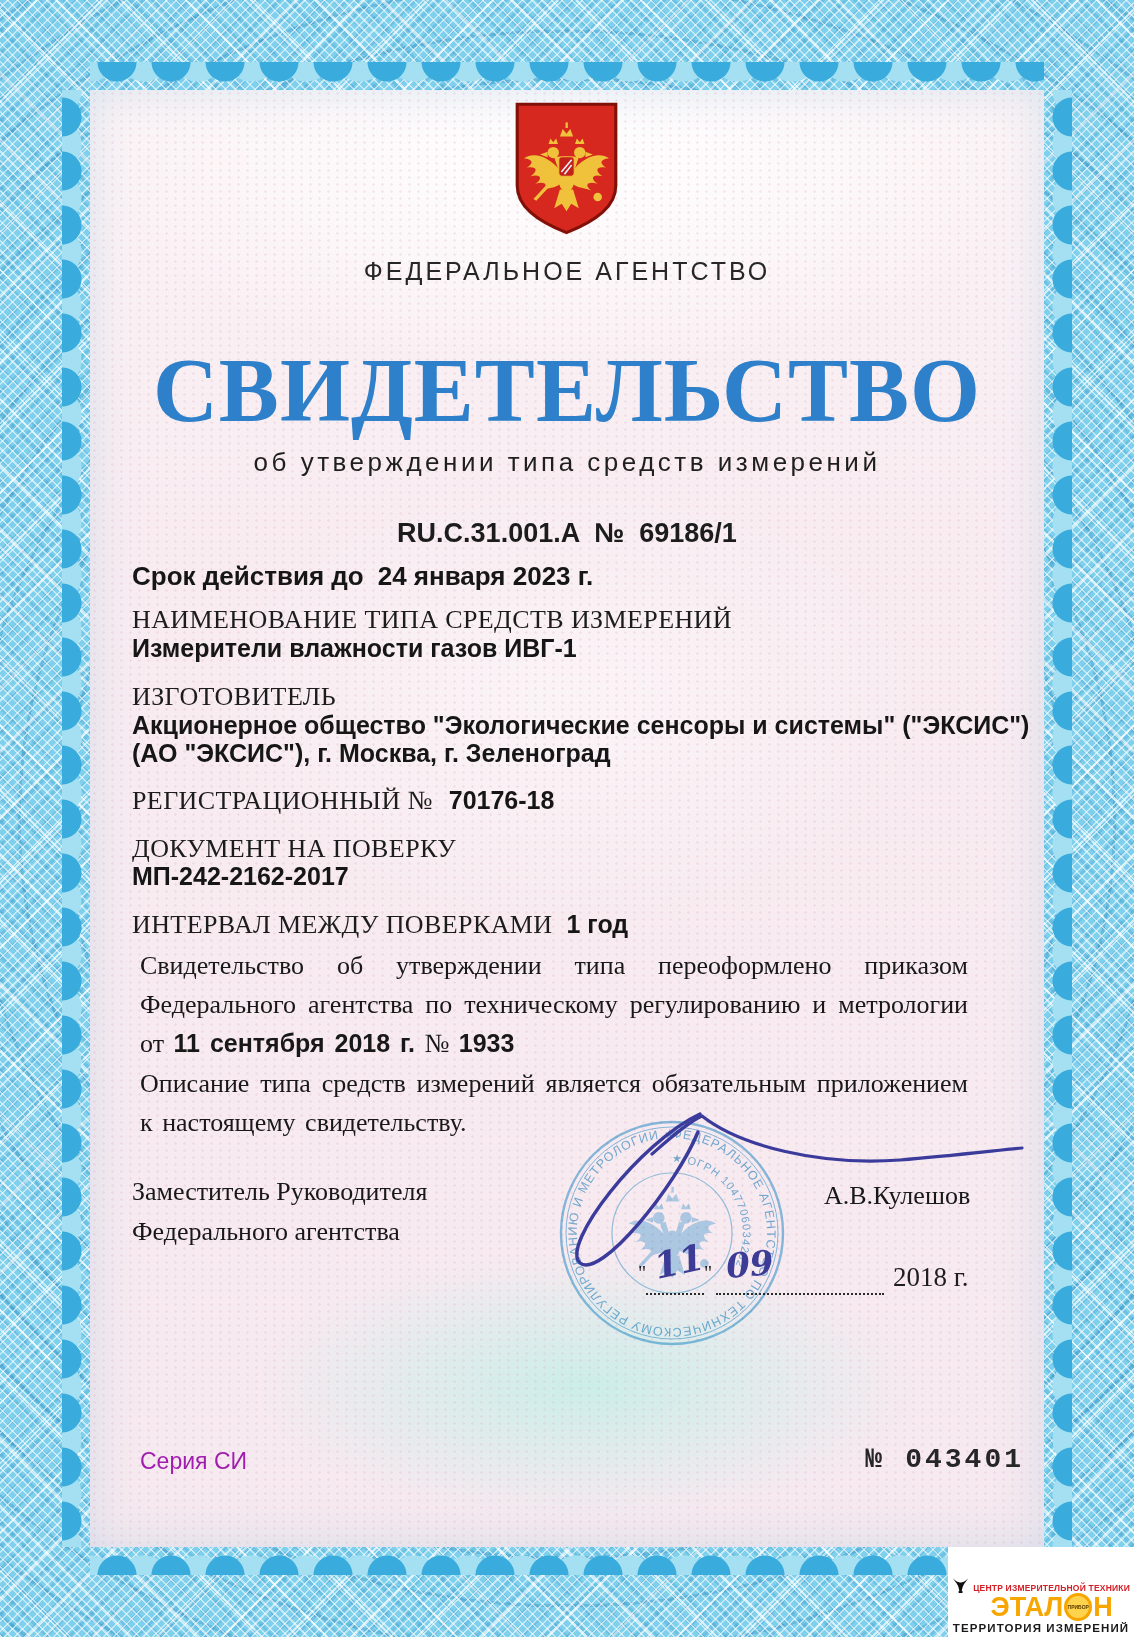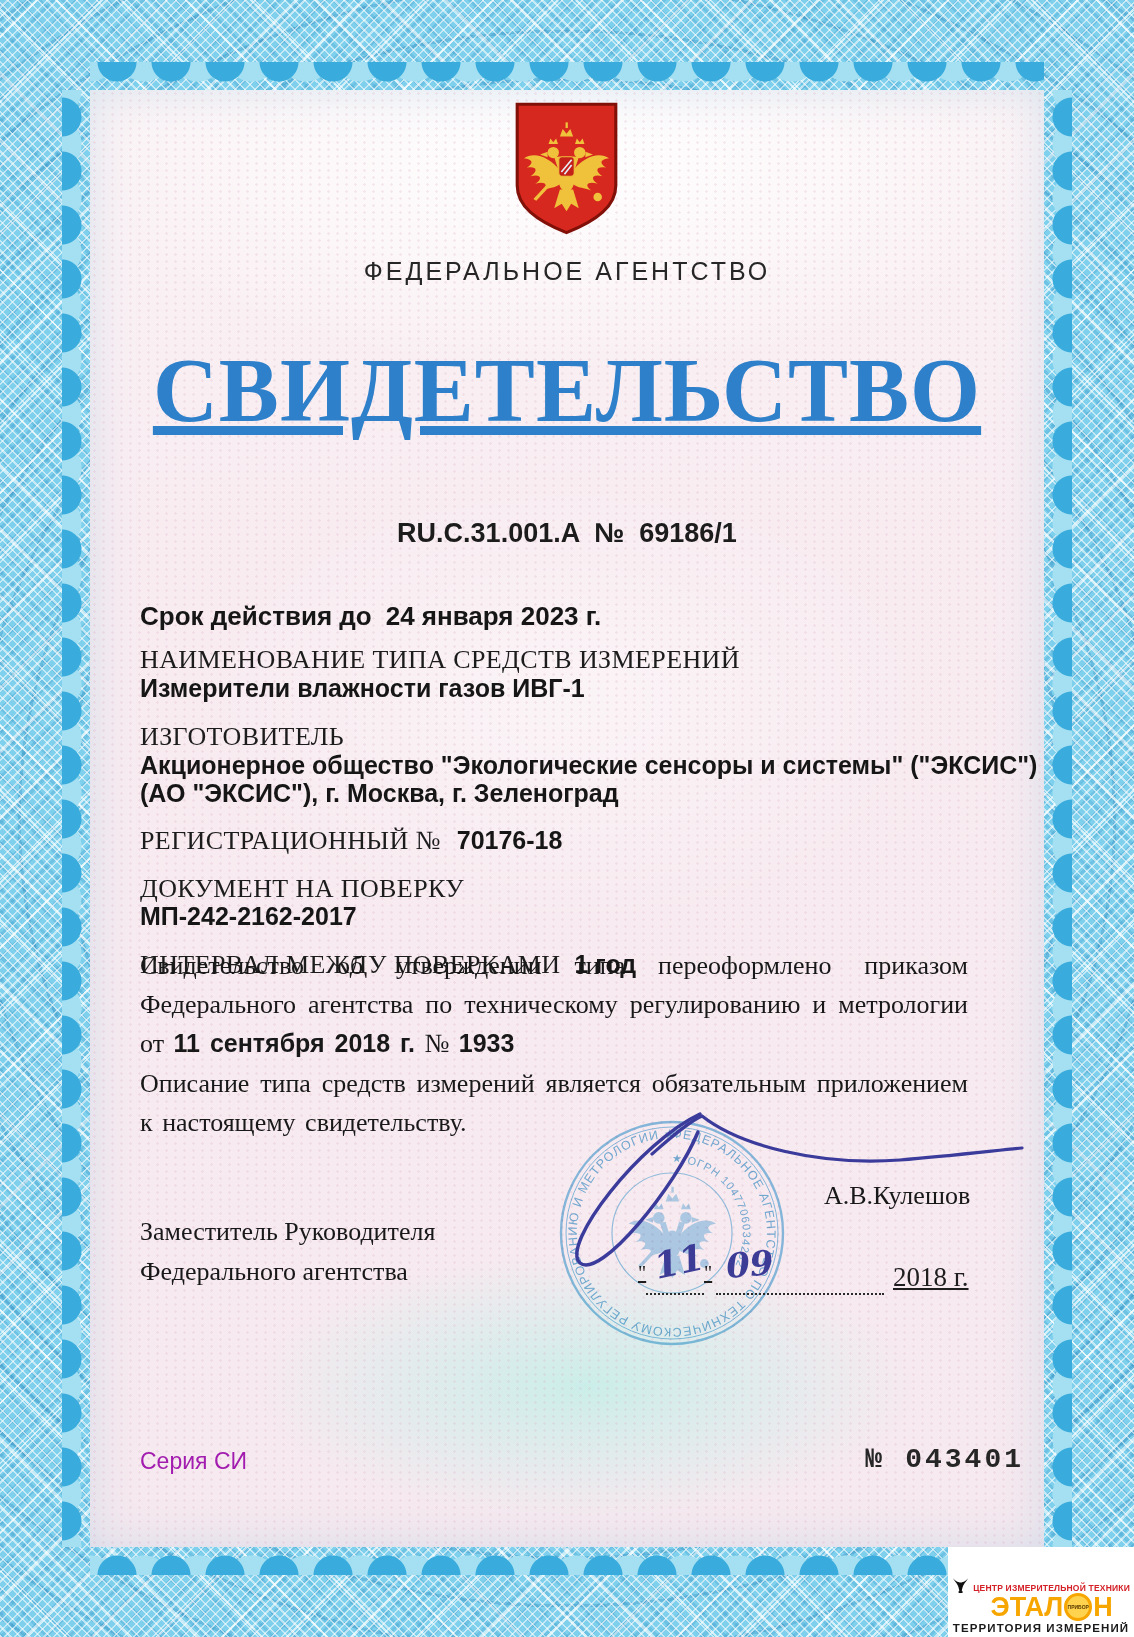--- a/index.html
+++ b/index.html
@@ -38,29 +38,29 @@
      radial-gradient(ellipse 520px 320px at 50% 42%, rgba(255,255,255,.45), rgba(255,255,255,0) 70%),
      linear-gradient(180deg,#fbf4f6 0%,#f8ecf1 30%,#f6e9ef 100%);
      box-shadow: inset 0 0 46px rgba(130,185,220,.28);}
   .paper::before{content:"";position:absolute;inset:0;background-image:
      radial-gradient(circle, rgba(216,165,190,.22) 1px, rgba(216,165,190,0) 1.5px);
      background-size:9px 7px;pointer-events:none;}
   
   .abs{position:absolute;}
   .center{left:0;right:0;text-align:center;}
   .sans{font-family:"Liberation Sans","DejaVu Sans",sans-serif;}
-  .serif{font-family:"Liberation Serif","DejaVu Serif",serif;text-decoration:underline;}
+  .serif{font-family:"Liberation Serif","DejaVu Serif",serif;}
   .bs{font-family:"Liberation Sans","DejaVu Sans",sans-serif;font-weight:bold;}
   .agency{top:254px;font-size:25px;letter-spacing:3px;color:#262626;line-height:34px;
           font-family:"Liberation Sans","DejaVu Sans",sans-serif;}
   .main-title{top:346px;font-size:90px;font-weight:bold;color:#2d80c9;letter-spacing:1px;line-height:1;}
   .subtitle{top:447px;font-size:26px;letter-spacing:3.5px;color:#1f1f1f;
             font-family:"Liberation Sans","DejaVu Sans",sans-serif;}
   .numline{top:518px;font-size:27px;white-space:pre;color:#1c1c1c;}
-  .leftcol{left:140px;margin-top:40px;}
+  .leftcol{left:132px;}
   .lbl{font-size:26px;letter-spacing:.4px;color:#1c1c1c;}
   .val{font-size:25px;color:#161616;}
   .para{position:absolute;left:140px;width:828px;font-size:26px;line-height:39px;
         text-align:justify;word-spacing:3px;color:#181818;margin:0;}
   .signer{font-size:26px;line-height:40px;color:#181818;}
   .hand{position:absolute;font-style:italic;font-weight:bold;color:#3c3c96;
         font-family:"DejaVu Serif","Liberation Serif",serif;}
   .dots{position:absolute;border-bottom:2px dotted #2a2a2a;height:0;}
   .blanknum{font-family:"Liberation Mono","DejaVu Sans Mono",monospace;font-weight:bold;
             font-size:28px;letter-spacing:3px;color:#262626;}
@@ -121,20 +121,21 @@
     </g>
     <rect x="47.5" y="54" width="15" height="19" rx="3" fill="#c41f18" stroke="#f0c23c" stroke-width="1"></rect>
     <path d="M50 69 L60 57 M53 71 L60 62" stroke="#e7ecf8" stroke-width="1.6" fill="none"></path>
   </svg>
 
   <div class="abs center agency">
     <div>ФЕДЕРАЛЬНОЕ АГЕНТСТВО</div>
   </div>
 
   <div class="abs center main-title serif">СВИДЕТЕЛЬСТВО</div>
+  <div class="abs center subtitle">об утверждении типа средств измерений</div>
   <div class="abs center numline bs">RU.C.31.001.A  №  69186/1</div>
 
   <div class="abs leftcol" style="top:561px">
     <span class="bs val" style="font-size:26px">Срок действия до</span>
     <span class="bs val" style="font-size:26px;margin-left:10px">24 января 2023 г.</span>
   </div>
 
   <div class="abs leftcol lbl" style="top:605px">НАИМЕНОВАНИЕ ТИПА СРЕДСТВ ИЗМЕРЕНИЙ</div>
   <div class="abs leftcol bs val" style="top:634px">Измерители влажности газов ИВГ-1</div>
 

